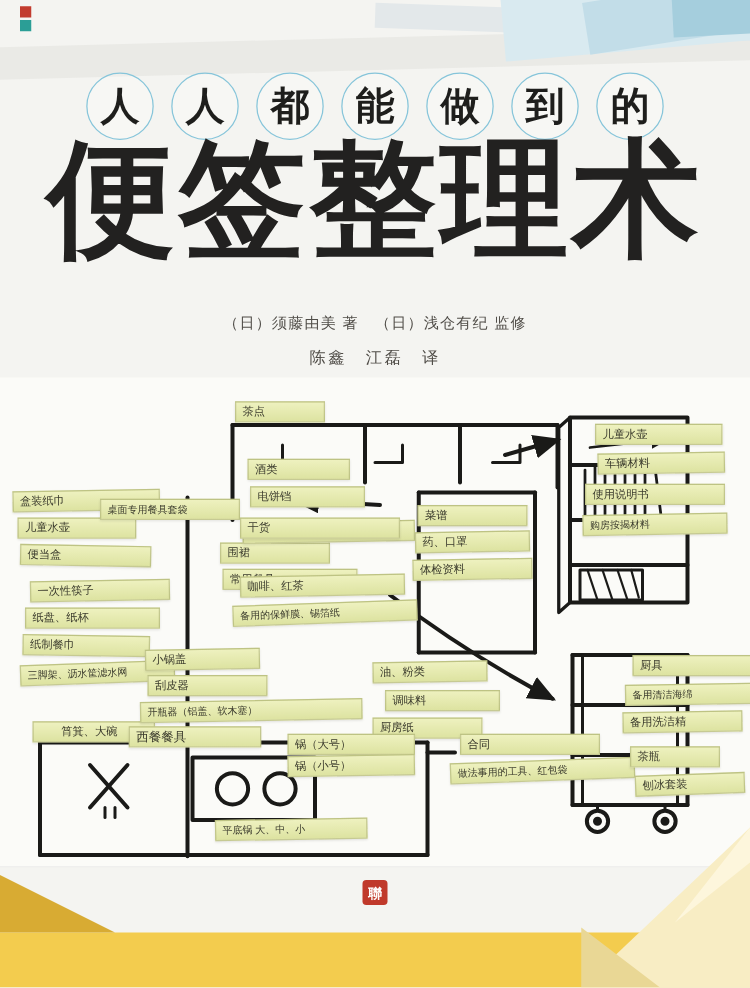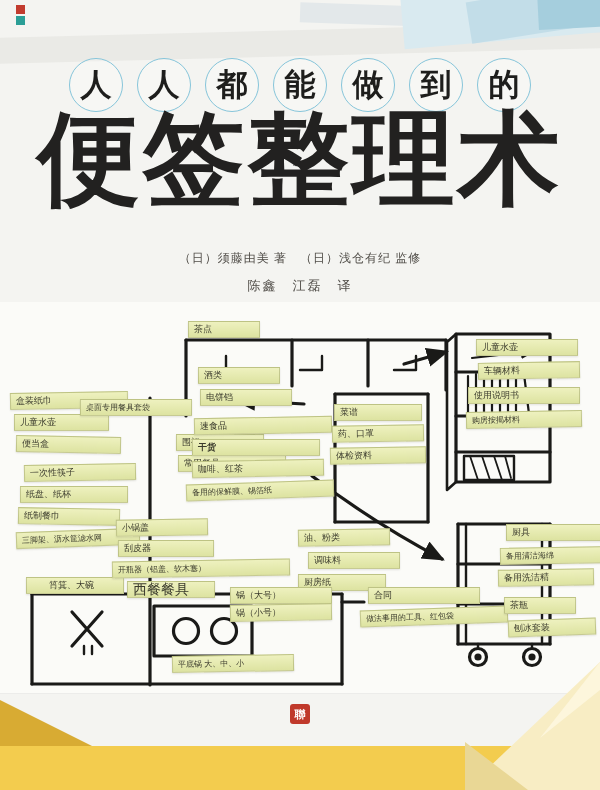--- a/index.html
+++ b/index.html
@@ -171,26 +171,26 @@
       <div class="note" style="left: 20px; top: 486px; width: 108px; font-size: 9px; transform: rotate(0deg);">纸盘、纸杯</div>
       <div class="note" style="left: 18px; top: 508px; width: 102px; font-size: 9px; transform: rotate(1deg);">纸制餐巾</div>
       <div class="note" style="left: 16px; top: 530px; width: 124px; font-size: 8px; transform: rotate(-2deg);">三脚架、沥水筐滤水网</div>
       <div class="note" style="left: 26px; top: 577px; width: 98px; font-size: 9px; transform: rotate(0deg); padding-left: 22px;">筲箕、大碗</div>
       <div class="note" style="left: 80px; top: 399px; width: 112px; font-size: 8px; transform: rotate(0deg);">桌面专用餐具套袋</div>
       <div class="note" style="left: 176px; top: 434px; width: 88px; font-size: 9px; transform: rotate(0deg);">围裙</div>
       <div class="note" style="left: 178px; top: 455px; width: 108px; font-size: 9px; transform: rotate(0deg);">常用餐具</div>
       <div class="note" style="left: 116px; top: 519px; width: 92px; font-size: 9px; transform: rotate(-1deg);">小锅盖</div>
       <div class="note" style="left: 118px; top: 540px; width: 96px; font-size: 9px; transform: rotate(0deg);">刮皮器</div>
       <div class="note" style="left: 112px; top: 560px; width: 178px; font-size: 8px; transform: rotate(-1deg);">开瓶器（铝盖、软木塞）</div>
-      <div class="note" style="left: 127px; top: 581px; width: 88px; font-size: 14px; transform: rotate(0deg);">西餐餐具</div>
+      <div class="note" style="left: 103px; top: 581px; width: 106px; font-size: 10px; transform: rotate(0deg);">西餐餐具</div>
       <div class="note" style="left: 188px; top: 321px; width: 72px; font-size: 9px; transform: rotate(0deg);">茶点</div>
       <div class="note" style="left: 198px; top: 367px; width: 82px; font-size: 9px; transform: rotate(0deg);">酒类</div>
       <div class="note" style="left: 200px; top: 389px; width: 92px; font-size: 9px; transform: rotate(0deg);">电饼铛</div>
       <div class="note" style="left: 194px; top: 417px; width: 138px; font-size: 9px; transform: rotate(-1deg);">速食品</div>
-      <div class="note" style="left: 192px; top: 439px; width: 128px; font-size: 9px; transform: rotate(0deg); font-weight: bold;">干货</div>
+      <div class="note" style="left: 192px; top: 414px; width: 128px; font-size: 9px; transform: rotate(0deg);">干货</div>
       <div class="note" style="left: 192px; top: 460px; width: 132px; font-size: 9px; transform: rotate(-1deg);">咖啡、红茶</div>
       <div class="note" style="left: 186px; top: 482px; width: 148px; font-size: 8px; transform: rotate(-2deg);">备用的保鲜膜、锡箔纸</div>
       <div class="note" style="left: 334px; top: 404px; width: 88px; font-size: 9px; transform: rotate(0deg);">菜谱</div>
       <div class="note" style="left: 332px; top: 425px; width: 92px; font-size: 9px; transform: rotate(-1deg);">药、口罩</div>
       <div class="note" style="left: 330px; top: 447px; width: 96px; font-size: 9px; transform: rotate(-1deg);">体检资料</div>
       <div class="note" style="left: 476px; top: 339px; width: 102px; font-size: 9px; transform: rotate(0deg);">儿童水壶</div>
       <div class="note" style="left: 478px; top: 362px; width: 102px; font-size: 9px; transform: rotate(-1deg);">车辆材料</div>
       <div class="note" style="left: 468px; top: 387px; width: 112px; font-size: 9px; transform: rotate(0deg);">使用说明书</div>
       <div class="note" style="left: 466px; top: 411px; width: 116px; font-size: 8px; transform: rotate(-1deg);">购房按揭材料</div>
       <div class="note" style="left: 298px; top: 529px; width: 92px; font-size: 9px; transform: rotate(-1deg);">油、粉类</div>

